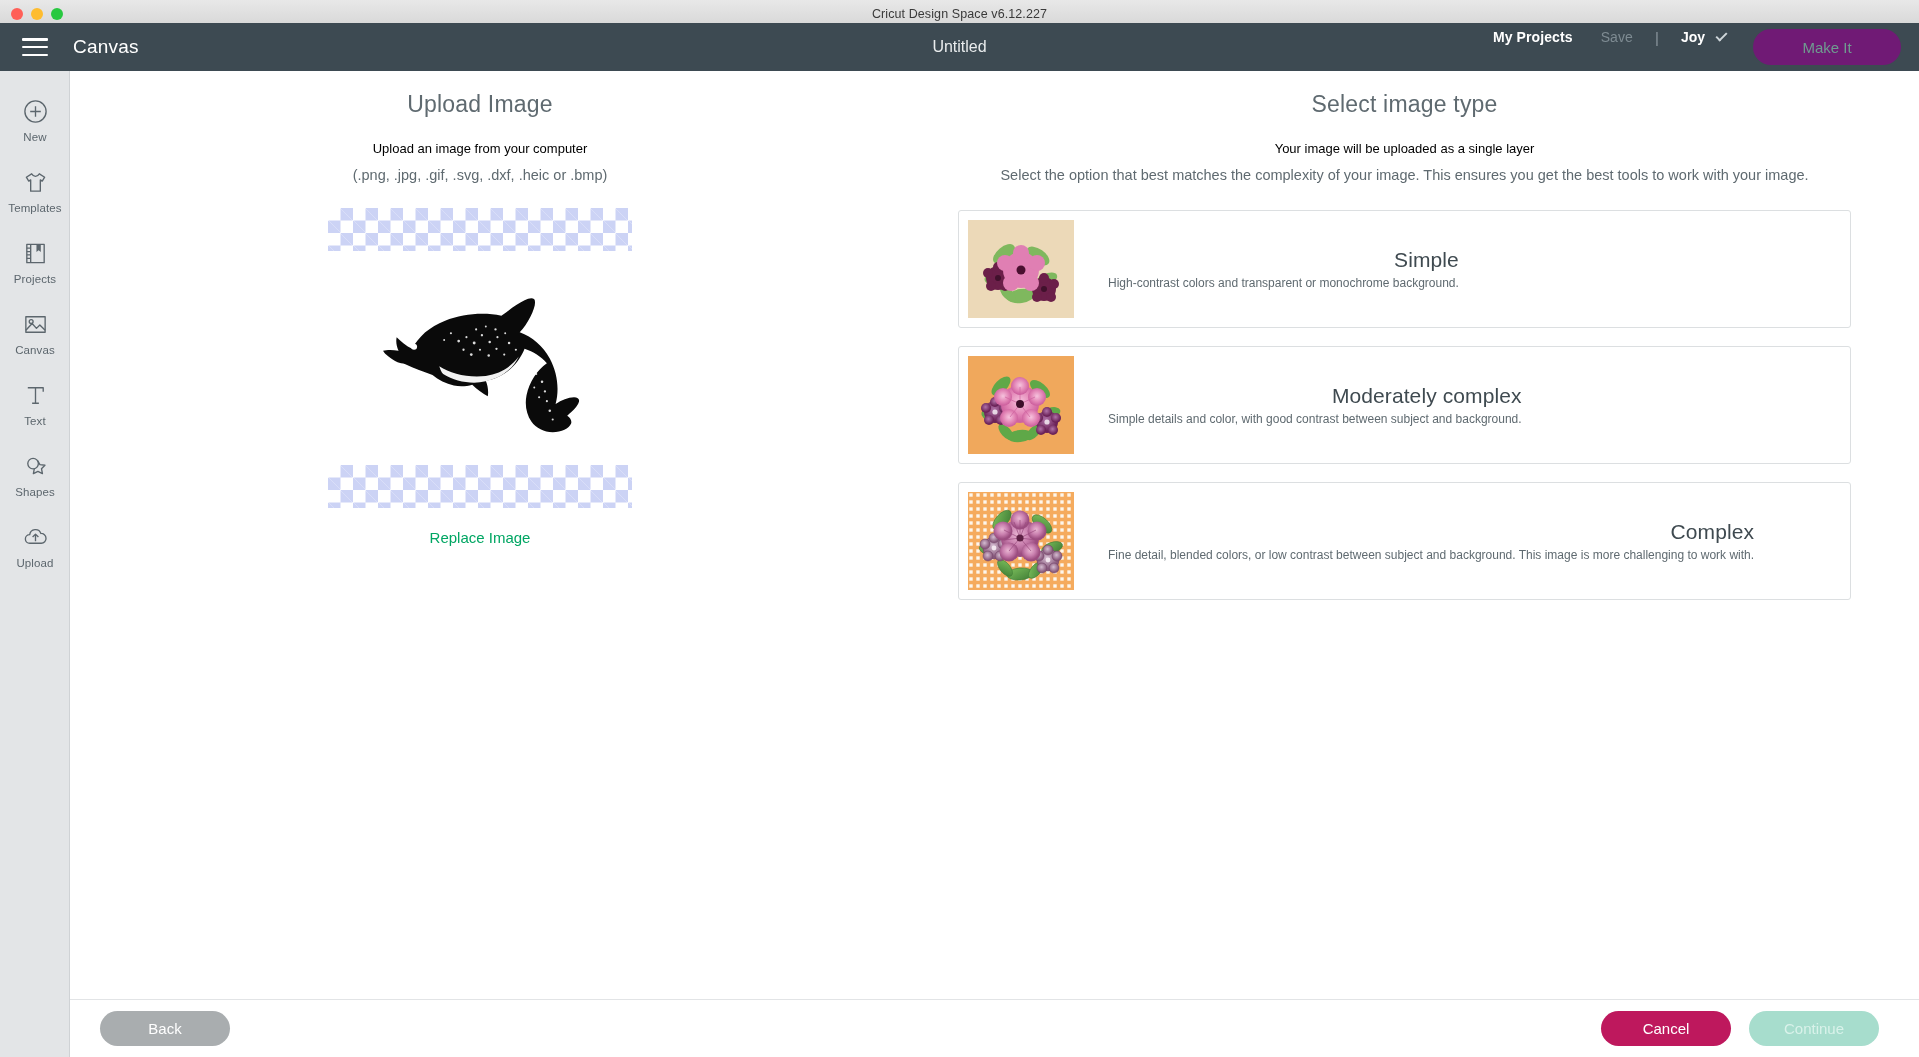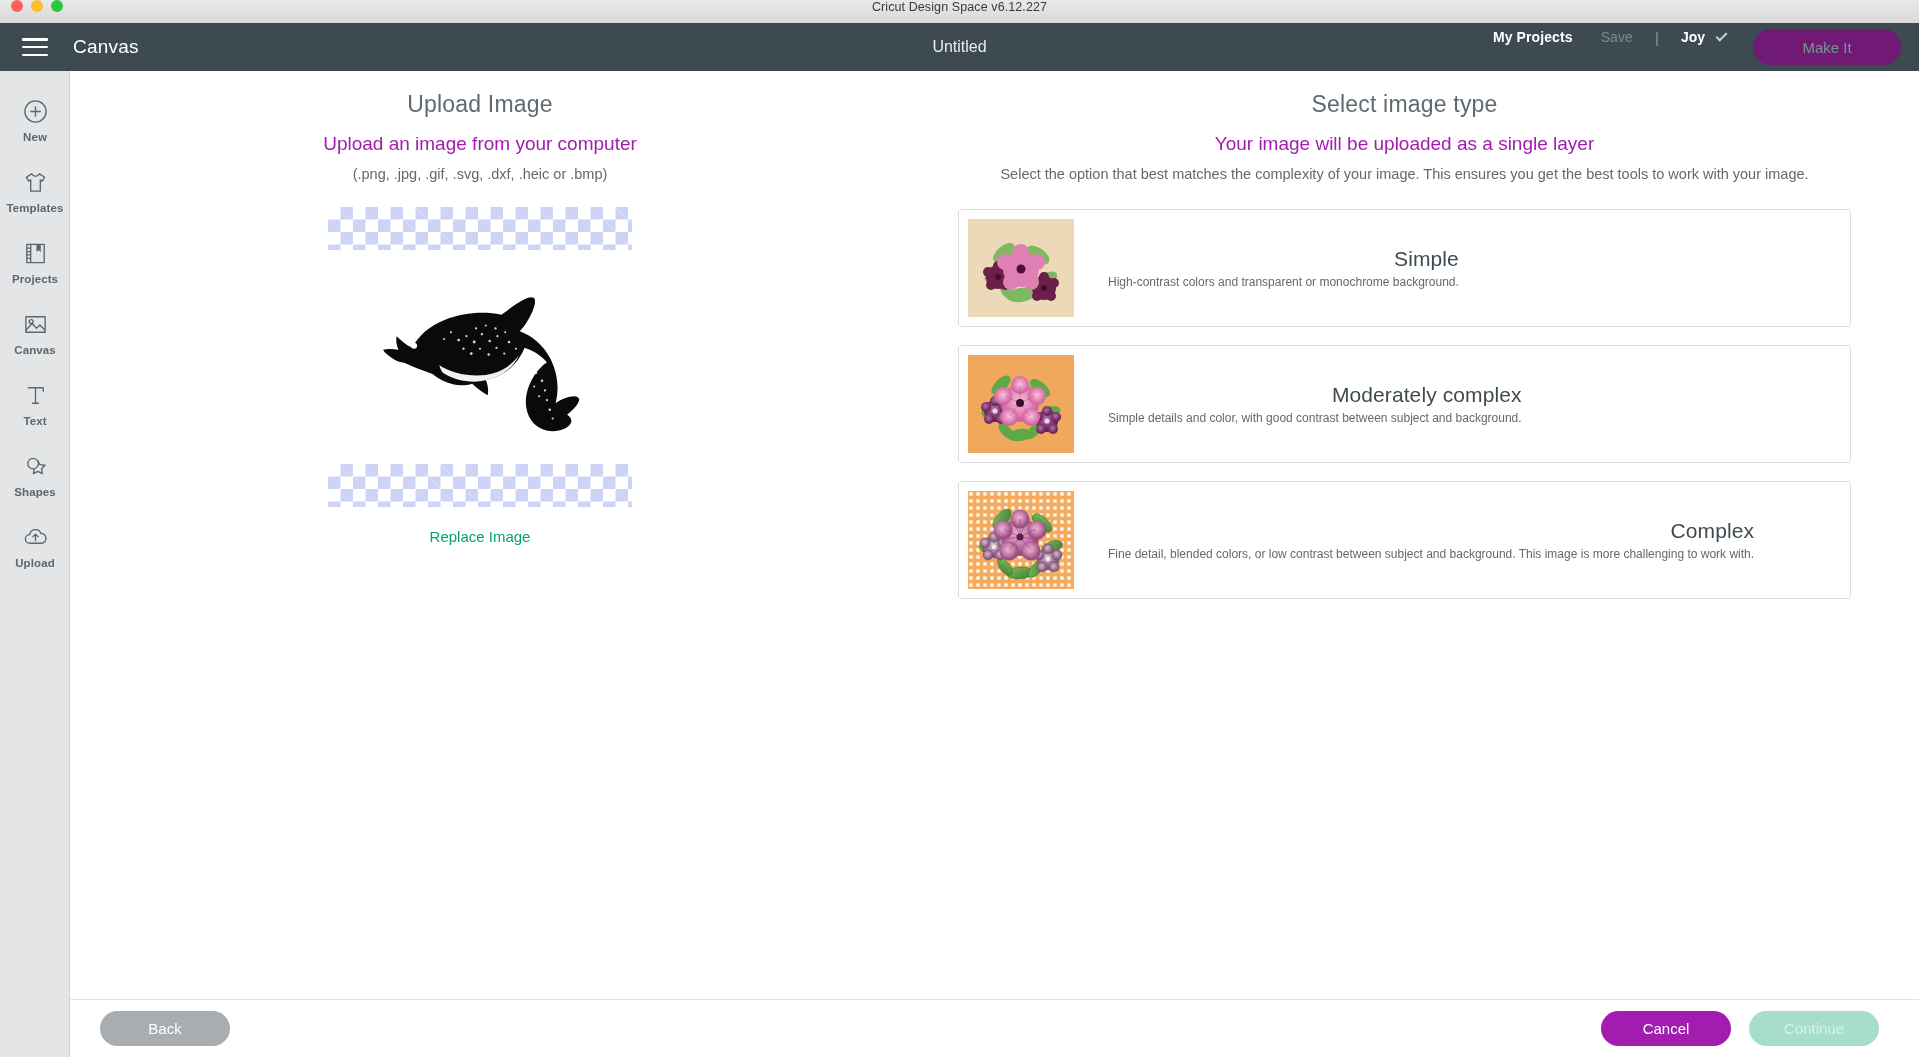--- a/index.html
+++ b/index.html
@@ -12,21 +12,21 @@
     font-family: "Liberation Sans", sans-serif;
     -webkit-font-smoothing: antialiased;
   }
 
   
   .titlebar {
     position: absolute; top: 0; left: 0;
     width: 1919px; height: 29px;
     background: linear-gradient(180deg, #e8e8e8 0%, #d6d6d6 100%);
     border-bottom: 1px solid #b8b8b8;
-    display: flex; align-items: flex-start;
+    display: flex; align-items: center;
   }
   .traffic { display: flex; gap: 8px; margin-left: 11px; }
   .dot { width: 12px; height: 12px; border-radius: 50%; }
   .dot.red    { background: #ff5f57; }
   .dot.yellow { background: #febc2e; }
   .dot.green  { background: #28c840; }
   .titlebar-text {
     position: absolute; left: 0; right: 0;
     text-align: center;
     font-size: 12.5px; color: #3a3a3a;
@@ -98,43 +98,43 @@
     padding-top: 13px;
   }
   .rail-item {
     width: 70px; height: 71px;
     display: flex; flex-direction: column;
     align-items: center; justify-content: center;
     gap: 5px; cursor: pointer;
   }
   .rail-icon { width: 30px; height: 30px; display: flex; align-items: center; justify-content: center; }
   .rail-icon svg { display: block; }
-  .rail-label { font-size: 11.5px; color: #5c666d; letter-spacing: 0.1px; font-weight: bold; }
+  .rail-label { font-size: 11.5px; color: #5c666d; letter-spacing: 0.1px; }
 
   
   .stage {
     position: absolute; top: 71px; left: 70px;
     width: 1849px; height: 986px;
     background: #ffffff;
   }
 
   
   .upload-col {
     position: absolute; top: 0; left: 0;
     width: 820px; height: 920px;
     text-align: center;
   }
   .panel-h1 {
     margin-top: 20px;
     font-size: 23px; color: #5f6a70; font-weight: 300;
     letter-spacing: 0.2px;
   }
   .panel-sub {
-    margin-top: 15px;
-    font-size: 19px; color: #a21caf;
+    margin-top: 23px;
+    font-size: 13px; color: #000000;
   }
   .panel-sub2 {
     margin-top: 11px;
     font-size: 14.5px; color: #5f6a70;
   }
 
   .preview-wrap {
     position: relative;
     width: 304px; height: 300px;
     margin: 25px auto 0;
@@ -208,21 +208,21 @@
     display: flex; align-items: center;
   }
   .btn {
     height: 35px;
     border-radius: 18px;
     display: flex; align-items: center; justify-content: center;
     font-size: 15px;
     cursor: default;
   }
   .btn.back   { width: 130px; margin-left: 30px; background: #a9adaf; color: #ffffff; }
-  .btn.cancel { width: 130px; background: #a21caf; color: #ffffff; }
+  .btn.cancel { width: 130px; background: #be185d; color: #ffffff; }
   .btn.cont   { width: 130px; margin-left: 18px; margin-right: 40px; background: #a7ddcd; color: #d9f2ea; }
   .bottom-right { margin-left: auto; display: flex; align-items: center; }
 </style>
 </head>
 <body>
 
 <div class="titlebar">
   <div class="traffic">
     <span class="dot red"></span>
     <span class="dot yellow"></span>

